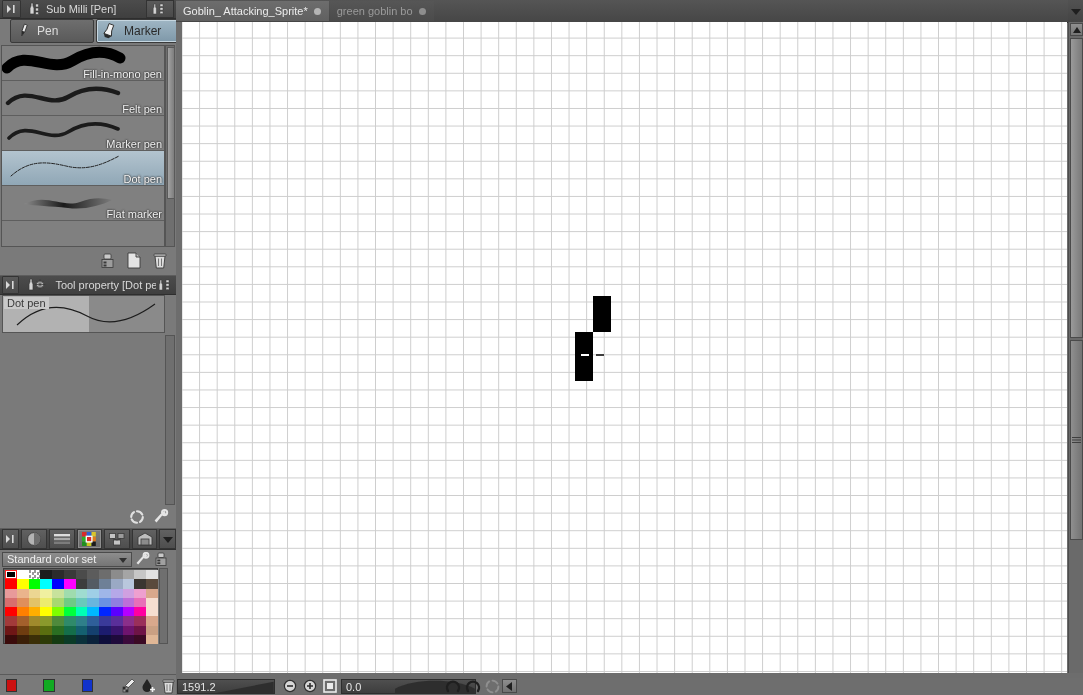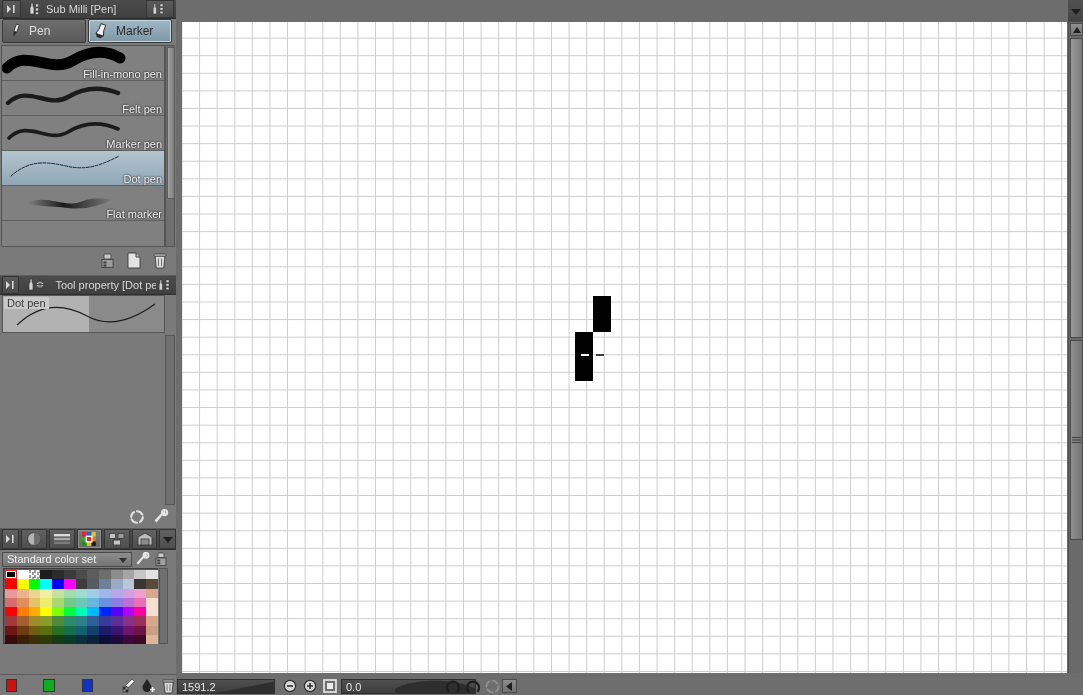--- a/index.html
+++ b/index.html
@@ -17,21 +17,21 @@
       background:linear-gradient(#4c4c4c,#3f3f3f);border-bottom:1px solid #2e2e2e;
       display:flex;align-items:center;}
   .titlebtn{width:17px;height:16px;margin-left:2px;background:linear-gradient(#5a5a5a,#4a4a4a);
       border:1px solid #333;border-radius:1px;display:flex;align-items:center;justify-content:center;}
   .titlelabel{font-size:11px;color:#d8d8d8;margin-left:5px;white-space:nowrap;}
   #subtool-title .spacer{flex:1}
   #subtool-title .rtbtn{width:26px;height:16px;background:linear-gradient(#5a5a5a,#4a4a4a);
       border:1px solid #333;margin-right:2px;display:flex;align-items:center;justify-content:center;}
 
   
-  #tooltabs{position:absolute;left:0;top:19px;width:176px;height:25px;display:flex;gap:2px;padding-left:2px;box-sizing:border-box;}
+  #tooltabs{position:absolute;left:8px;top:19px;width:176px;height:25px;display:flex;gap:2px;padding-left:2px;box-sizing:border-box;}
   .tooltab{height:24px;border:1px solid #3a3a3a;border-radius:2px;display:flex;align-items:center;
       padding-left:4px;box-sizing:border-box;font-size:12px;color:#dcdcdc;}
   .tooltab.inactive{width:84px;background:linear-gradient(#6e6e6e,#5a5a5a);}
   .tooltab.active{width:84px;background:linear-gradient(#9fb6c4,#7e98a9);color:#2a2a2a;
       box-shadow:inset 0 0 0 1px #c5d6e0;}
   .tooltab .tname{margin-left:6px;}
 
   
   #brushlist{position:absolute;left:1px;top:45px;width:164px;height:202px;background:#808080;border:1px solid #555;box-sizing:border-box;}
   .brushrow{position:relative;height:34px;border-bottom:1px solid #5e5e5e;overflow:hidden;background:#808080;}
@@ -521,20 +521,30 @@
           <path d="M2.8 4 L12.2 4 L11 15 L4 15 Z" fill="#dcdcdc" stroke="#3a3a3a" stroke-width="0.9"></path>
           <rect x="1.8" y="2" width="11.4" height="2.1" rx="0.8" fill="#c3c3c3" stroke="#3a3a3a" stroke-width="0.8"></rect>
           <path d="M6 6.3 L6 13 M9 6.3 L9 13" stroke="#6a6a6a" stroke-width="0.9"></path>
         </svg>
       </span>
     </div>
   </div>
 
   <div id="canvasarea">
 
+    <div id="doctabs">
+      <div class="doctab active">
+        <span>Goblin_ Attacking_Sprite*</span>
+        <span class="dot"></span>
+      </div>
+      <div class="doctab inactive">
+        <span>green goblin bo</span>
+        <span class="dot"></span>
+      </div>
+    </div>
 
     <div id="canvaswrap">
       <div id="paper">
         <div class="px" style="left:411px;top:274px;width:18px;height:18px;"></div>
         <div class="px" style="left:411px;top:292px;width:18px;height:18px;"></div>
         <div class="px" style="left:393px;top:310px;width:18px;height:18px;"></div>
         <div class="px" style="left:393px;top:328px;width:18px;height:18px;"></div>
         <div class="px" style="left:393px;top:346px;width:18px;height:13px;"></div>
         <div class="px" style="left:399px;top:332px;width:8px;height:2px;background:#ffffff;"></div>
         <div class="px" style="left:414px;top:332px;width:8px;height:2px;background:#3d3d3d;"></div>

